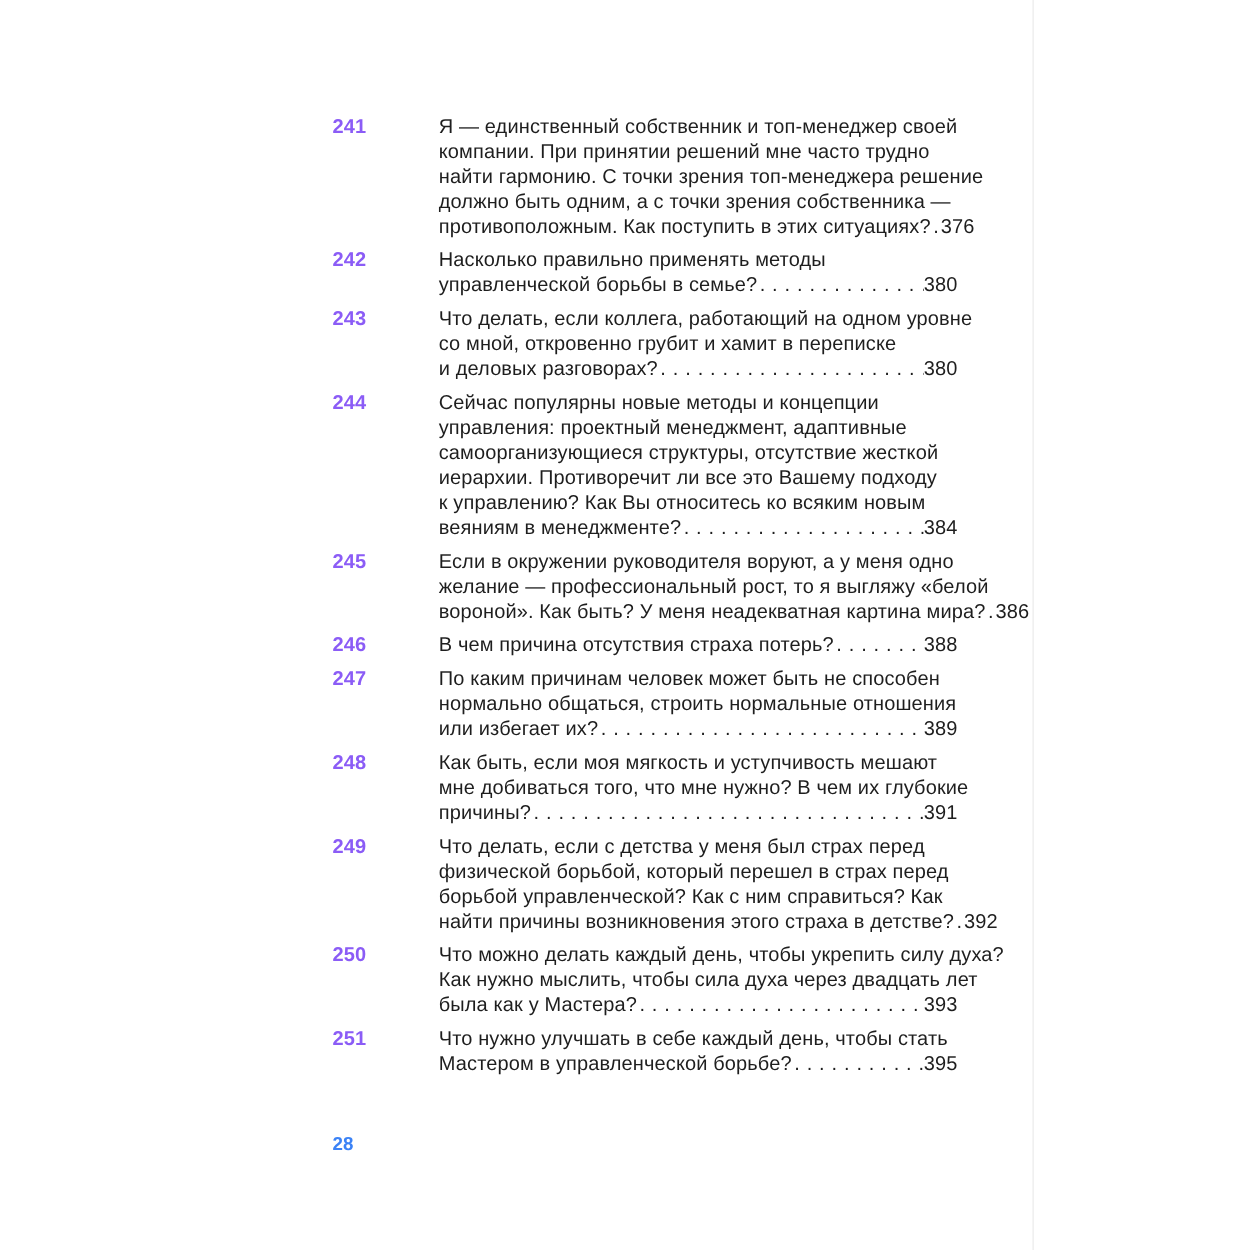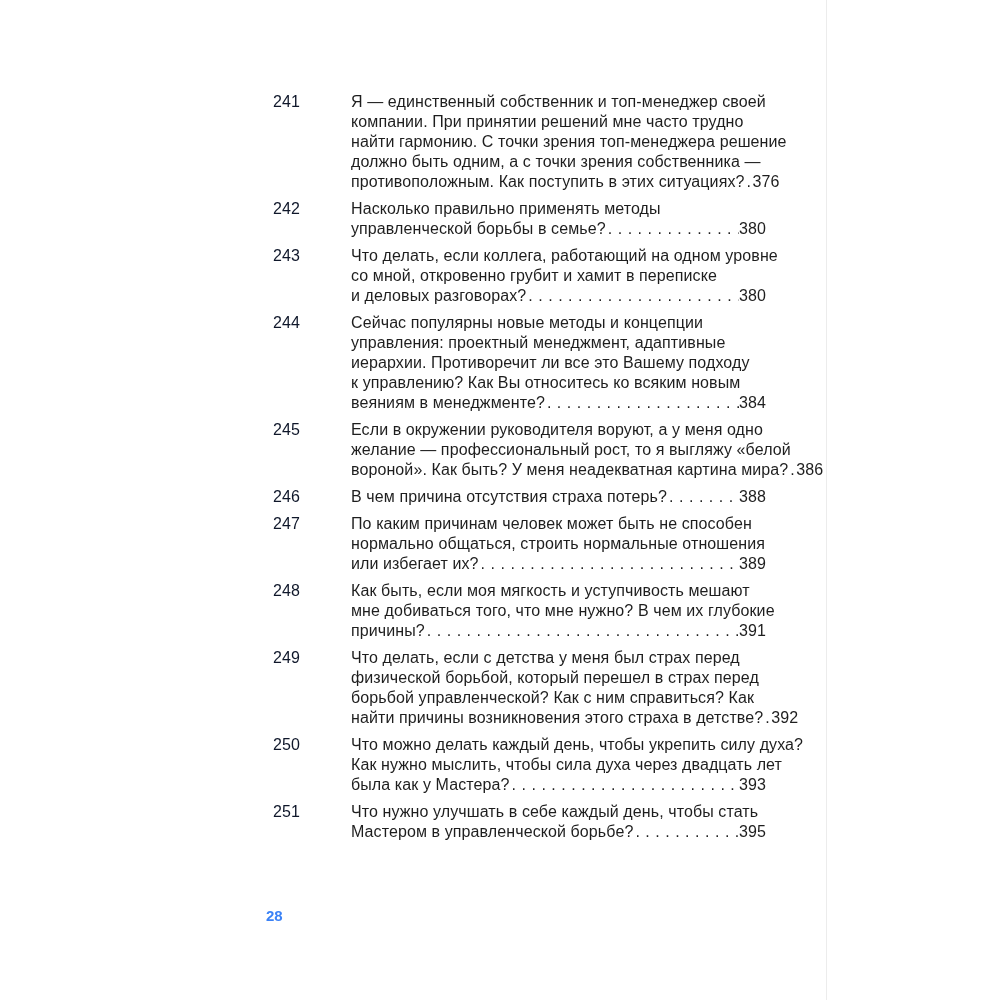--- a/index.html
+++ b/index.html
@@ -30,23 +30,22 @@
   .entry {
     display: flex;
     margin-bottom: 7px;
     font-size: 16px;
     line-height: 20px;
     letter-spacing: 0.1px;
   }
   .num {
     flex: 0 0 41px;
     width: 41px;
-    font-weight: 400;
-    color: #0f172a;
-    text-align: center;
+    font-weight: 700;
+    color: #8b5cf6;
   }
   .body { flex: 1; min-width: 0; }
   .line { white-space: nowrap; margin-left: 44px; }
   .line.last { display: flex; }
   .line.last .txt { white-space: nowrap; flex: 0 0 auto; }
   .leader {
     flex: 1 1 auto;
     min-width: 8px;
     overflow: hidden;
     white-space: nowrap;
@@ -111,20 +110,21 @@
             <span class="pageref">380</span>
           </div>
         </div>
   </div>
 
   <div class="entry">
     <div class="num">244</div>
     <div class="body">
           <div class="line">Сейчас популярны новые методы и концепции</div>
           <div class="line">управления: проектный менеджмент, адаптивные</div>
+          <div class="line">самоорганизующиеся структуры, отсутствие жесткой</div>
           <div class="line">иерархии. Противоречит ли все это Вашему подходу</div>
           <div class="line">к управлению? Как Вы относитесь ко всяким новым</div>
           <div class="line last">
             <span class="txt">веяниям в менеджменте? </span>
             <span class="leader"></span>
             <span class="pageref">384</span>
           </div>
         </div>
   </div>
 

